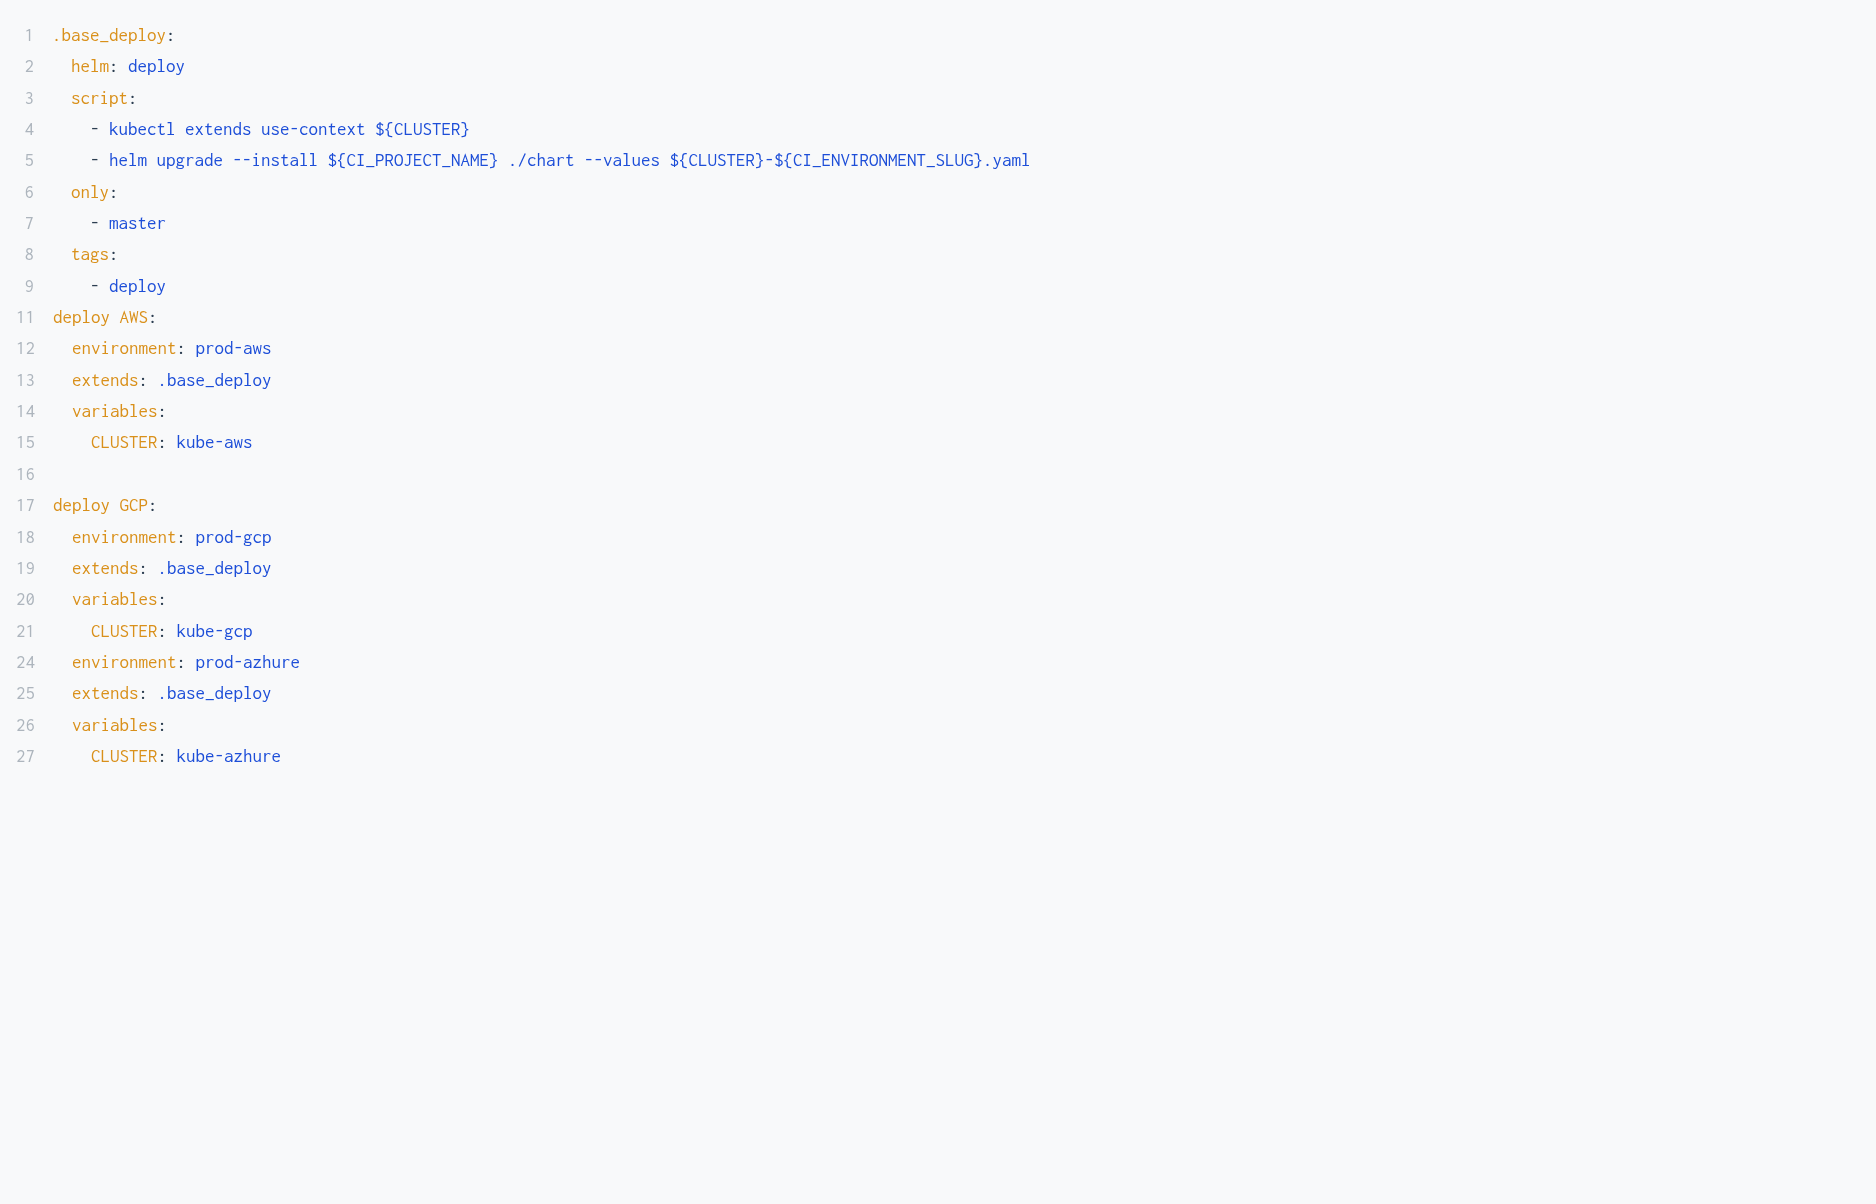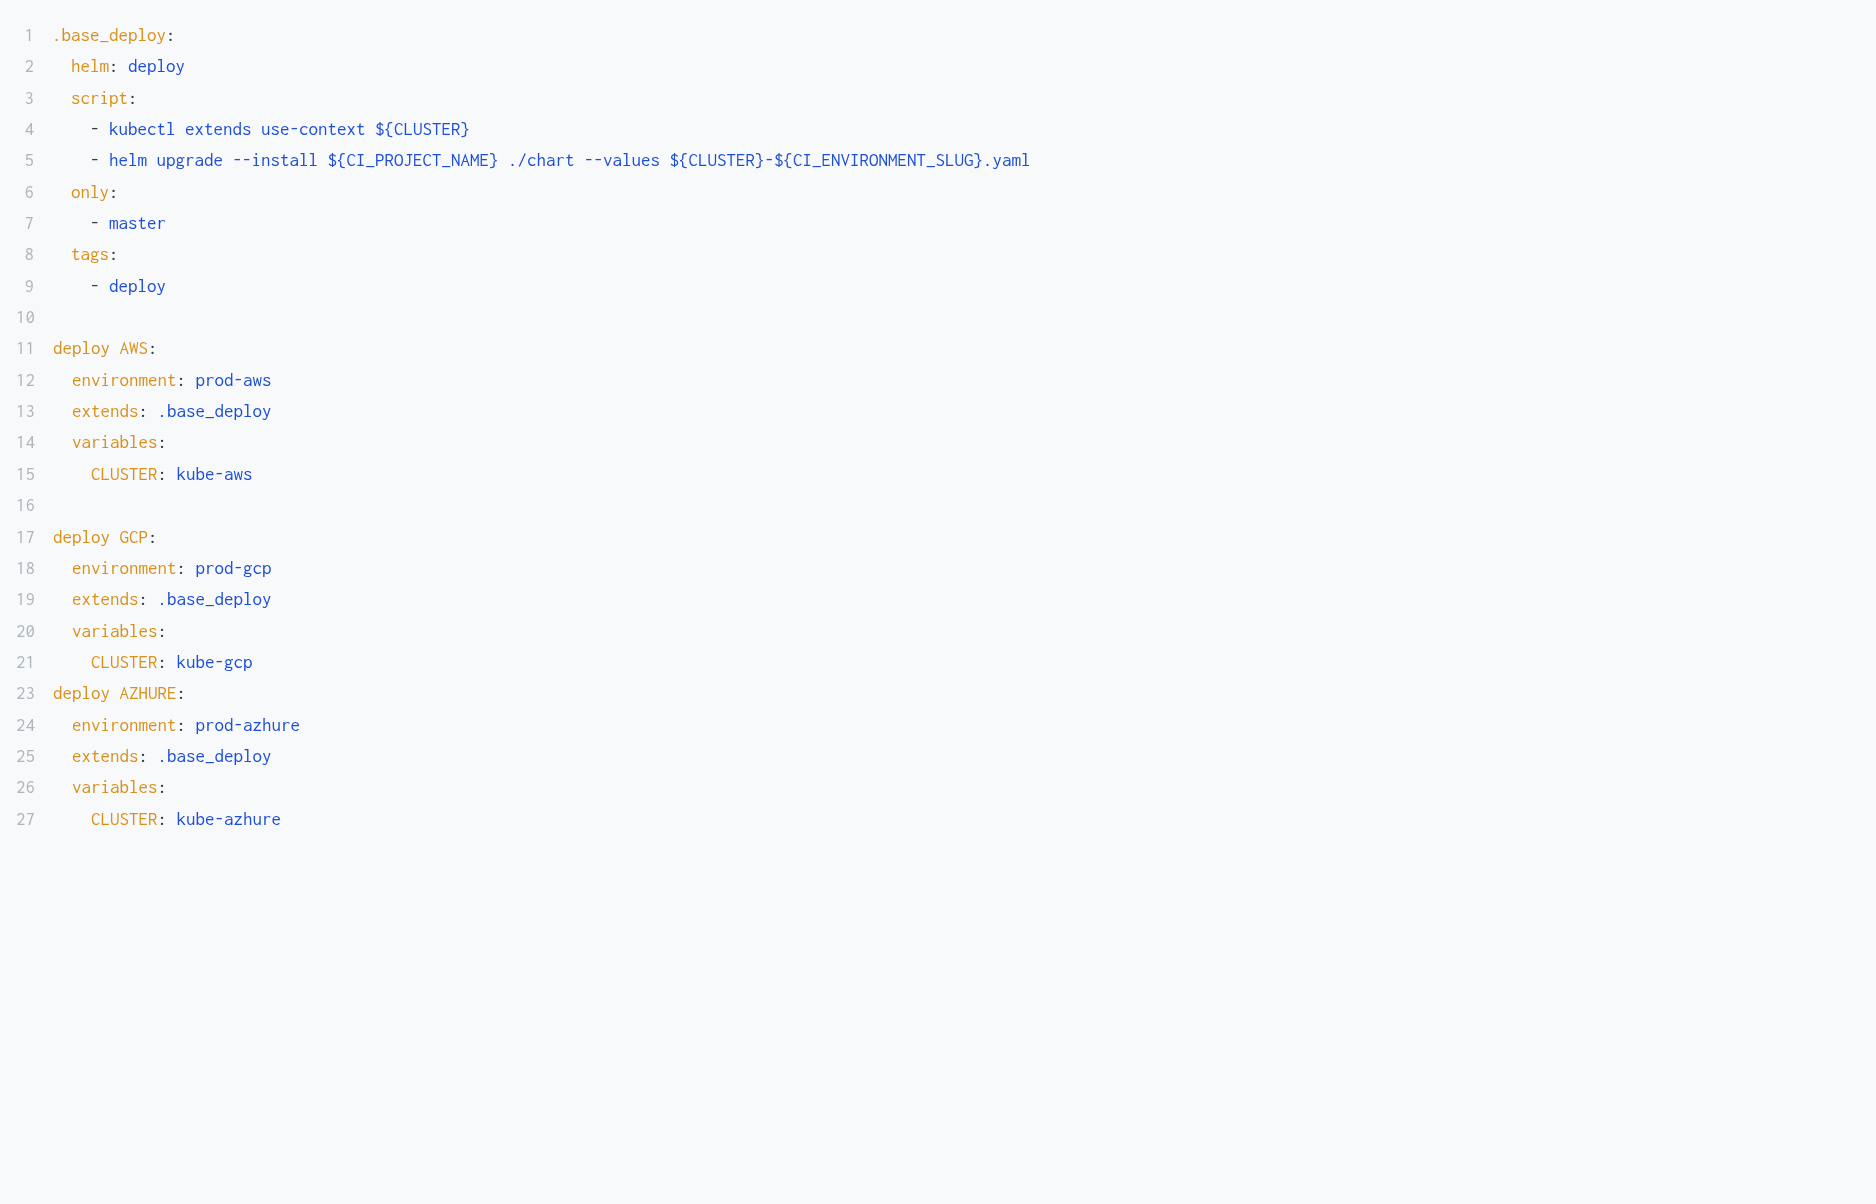--- a/index.html
+++ b/index.html
@@ -51,30 +51,28 @@
 <div class="code-block" id="code-container">
 <div class="line"><span class="line-number">1</span><span class="line-content"><span class="attr">.base_deploy</span><span class="punct">:</span></span></div>
     <div class="line"><span class="line-number">2</span><span class="line-content"><span class="str">  </span><span class="attr">helm</span><span class="punct">:</span><span class="str"> deploy</span></span></div>
     <div class="line"><span class="line-number">3</span><span class="line-content"><span class="str">  </span><span class="attr">script</span><span class="punct">:</span></span></div>
     <div class="line"><span class="line-number">4</span><span class="line-content"><span class="str">    </span><span class="punct">-</span><span class="str"> kubectl extends use-context ${CLUSTER}</span></span></div>
     <div class="line"><span class="line-number">5</span><span class="line-content"><span class="str">    </span><span class="punct">-</span><span class="str"> helm upgrade --install ${CI_PROJECT_NAME} ./chart --values ${CLUSTER}-${CI_ENVIRONMENT_SLUG}.yaml</span></span></div>
     <div class="line"><span class="line-number">6</span><span class="line-content"><span class="str">  </span><span class="attr">only</span><span class="punct">:</span></span></div>
     <div class="line"><span class="line-number">7</span><span class="line-content"><span class="str">    </span><span class="punct">-</span><span class="str"> master</span></span></div>
     <div class="line"><span class="line-number">8</span><span class="line-content"><span class="str">  </span><span class="attr">tags</span><span class="punct">:</span></span></div>
     <div class="line"><span class="line-number">9</span><span class="line-content"><span class="str">    </span><span class="punct">-</span><span class="str"> deploy</span></span></div>
-    <div class="line"><span class="line-number">10</span><span class="line-content">&nbsp;</span></div>
     <div class="line"><span class="line-number">11</span><span class="line-content"><span class="attr">deploy AWS</span><span class="punct">:</span></span></div>
     <div class="line"><span class="line-number">12</span><span class="line-content"><span class="str">  </span><span class="attr">environment</span><span class="punct">:</span><span class="str"> prod-aws</span></span></div>
     <div class="line"><span class="line-number">13</span><span class="line-content"><span class="str">  </span><span class="attr">extends</span><span class="punct">:</span><span class="str"> .base_deploy</span></span></div>
     <div class="line"><span class="line-number">14</span><span class="line-content"><span class="str">  </span><span class="attr">variables</span><span class="punct">:</span></span></div>
     <div class="line"><span class="line-number">15</span><span class="line-content"><span class="str">    </span><span class="attr">CLUSTER</span><span class="punct">:</span><span class="str"> kube-aws</span></span></div>
     <div class="line"><span class="line-number">16</span><span class="line-content">&nbsp;</span></div>
     <div class="line"><span class="line-number">17</span><span class="line-content"><span class="attr">deploy GCP</span><span class="punct">:</span></span></div>
     <div class="line"><span class="line-number">18</span><span class="line-content"><span class="str">  </span><span class="attr">environment</span><span class="punct">:</span><span class="str"> prod-gcp</span></span></div>
     <div class="line"><span class="line-number">19</span><span class="line-content"><span class="str">  </span><span class="attr">extends</span><span class="punct">:</span><span class="str"> .base_deploy</span></span></div>
     <div class="line"><span class="line-number">20</span><span class="line-content"><span class="str">  </span><span class="attr">variables</span><span class="punct">:</span></span></div>
     <div class="line"><span class="line-number">21</span><span class="line-content"><span class="str">    </span><span class="attr">CLUSTER</span><span class="punct">:</span><span class="str"> kube-gcp</span></span></div>
-    <div class="line"><span class="line-number">23</span><span class="line-content"><span class="attr">deploy AZHURE</span><span class="punct">:</span></span></div>
     <div class="line"><span class="line-number">24</span><span class="line-content"><span class="str">  </span><span class="attr">environment</span><span class="punct">:</span><span class="str"> prod-azhure</span></span></div>
     <div class="line"><span class="line-number">25</span><span class="line-content"><span class="str">  </span><span class="attr">extends</span><span class="punct">:</span><span class="str"> .base_deploy</span></span></div>
     <div class="line"><span class="line-number">26</span><span class="line-content"><span class="str">  </span><span class="attr">variables</span><span class="punct">:</span></span></div>
     <div class="line"><span class="line-number">27</span><span class="line-content"><span class="str">    </span><span class="attr">CLUSTER</span><span class="punct">:</span><span class="str"> kube-azhure</span></span></div>
   </div>
 
 </body></html>

